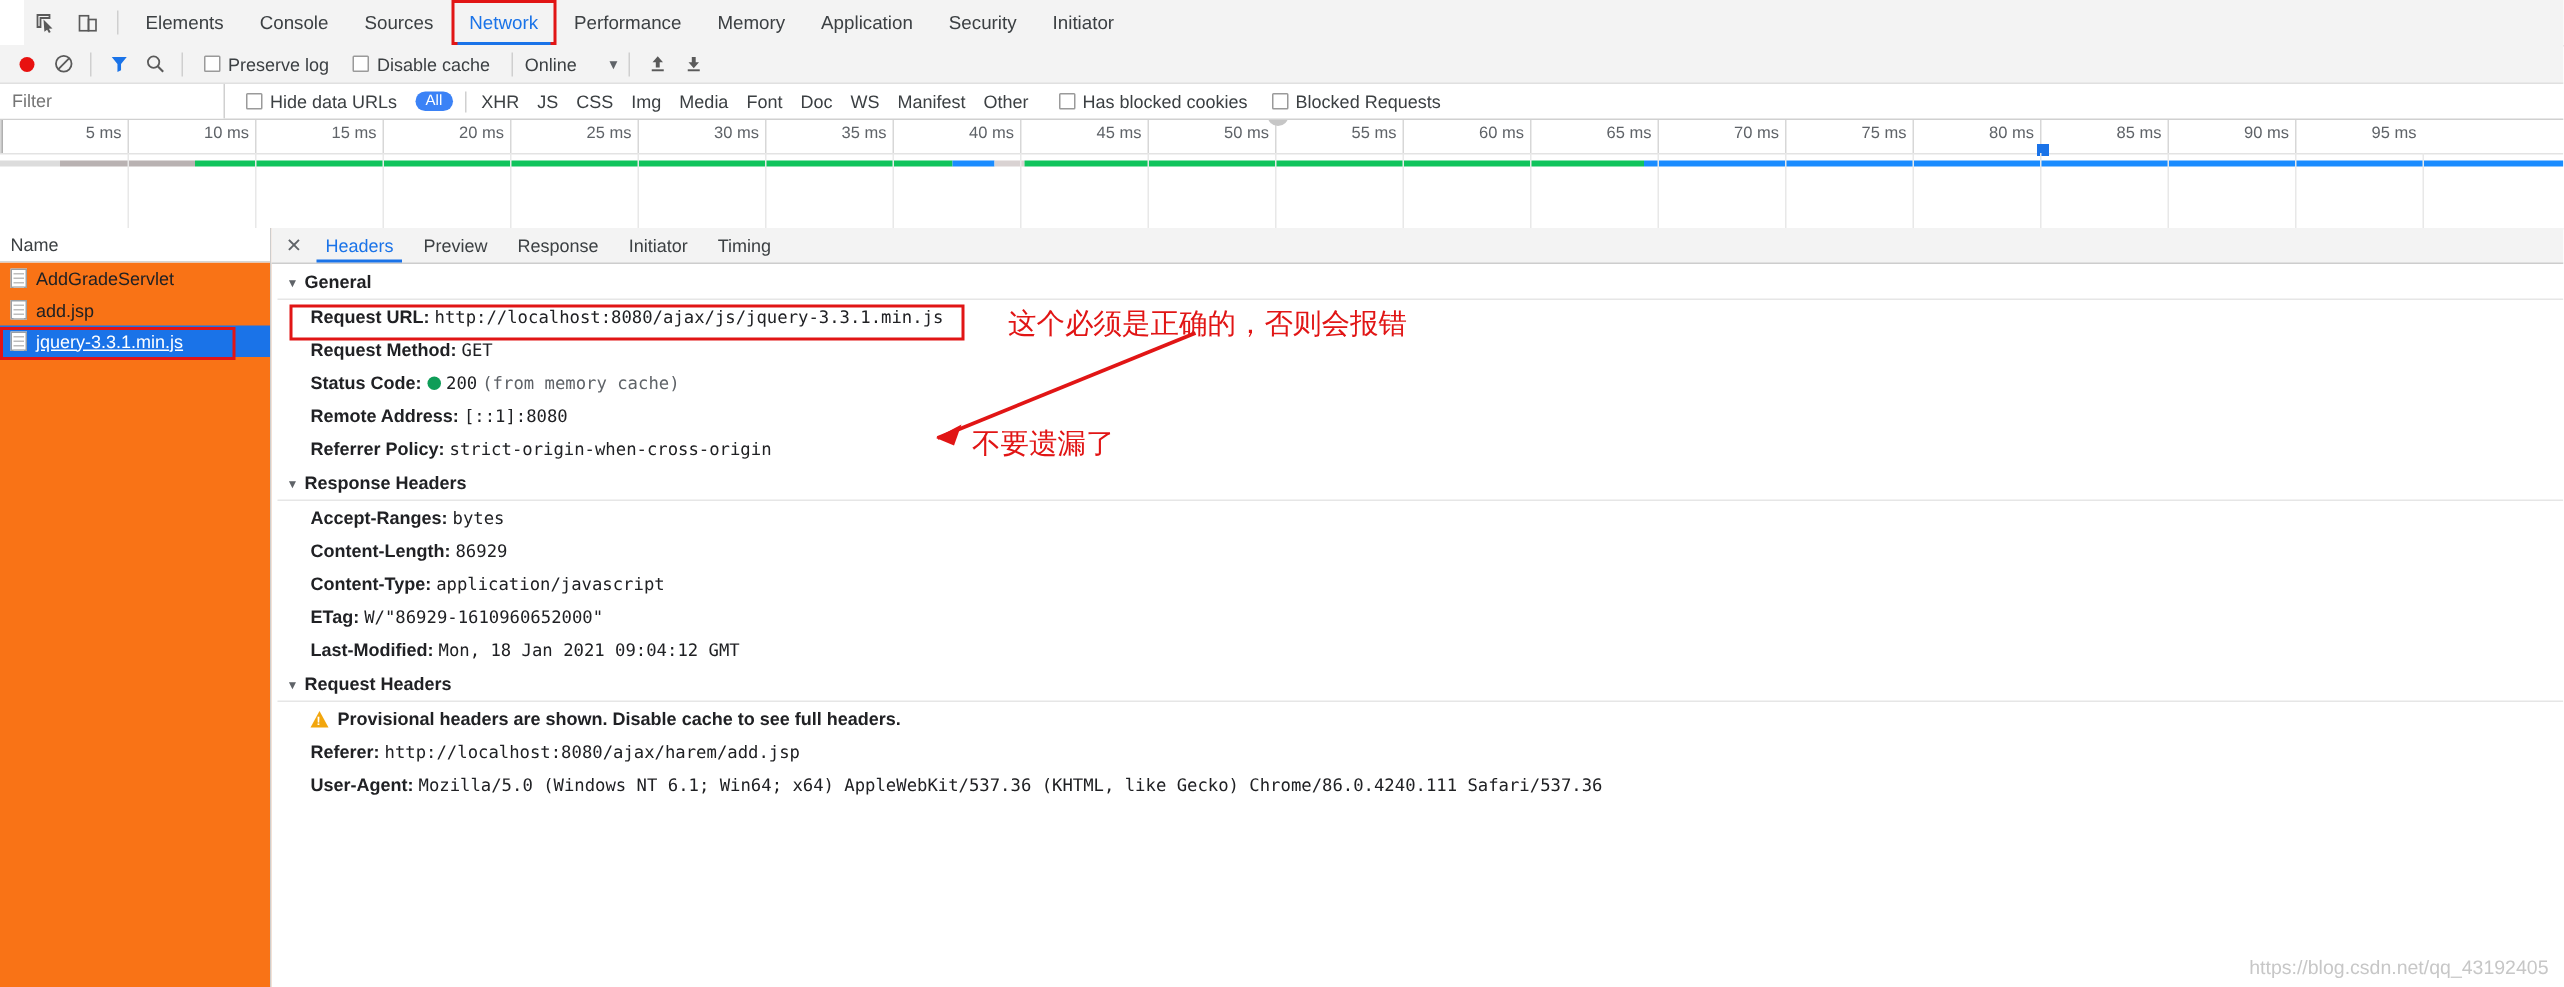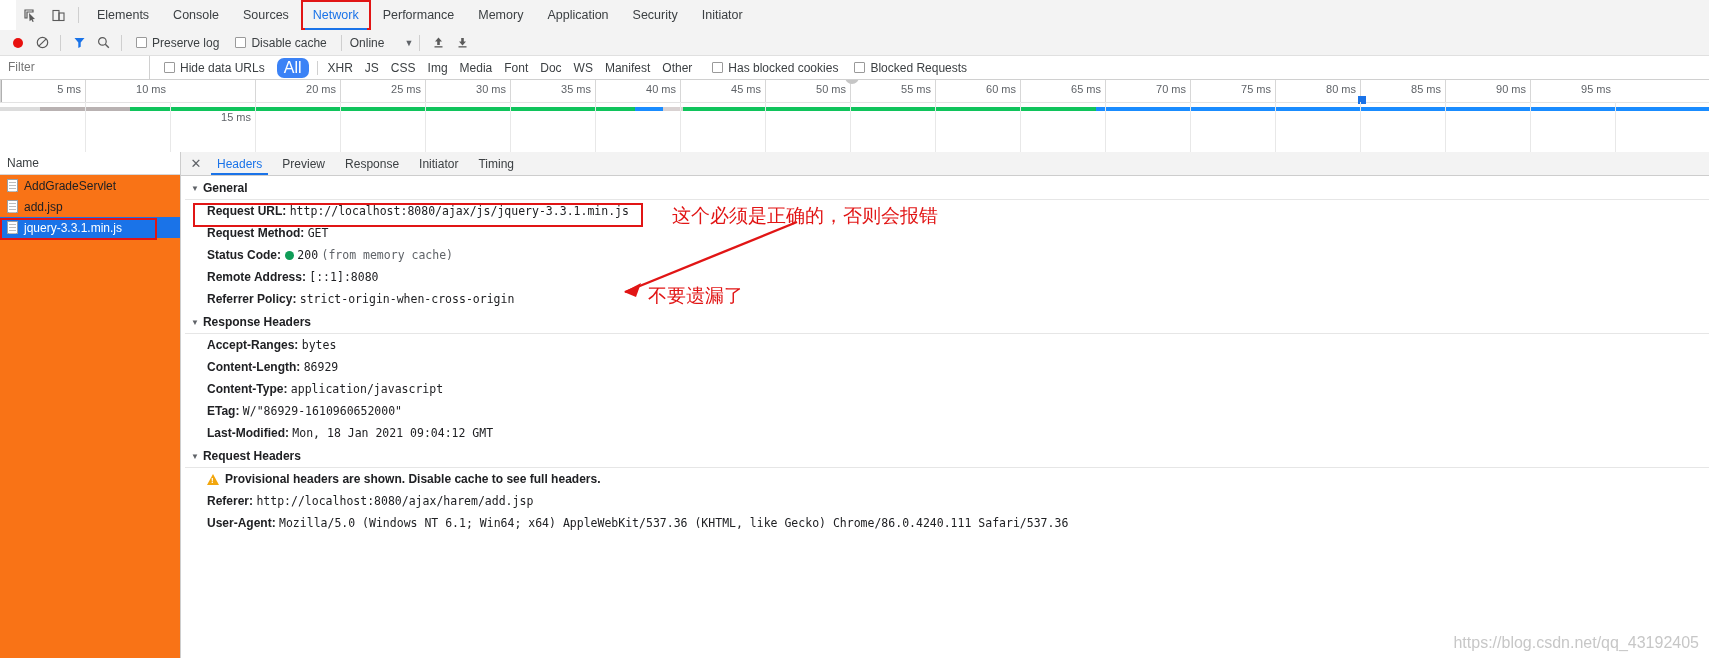--- a/index.html
+++ b/index.html
@@ -56,21 +56,21 @@
     display:flex;align-items:center;box-sizing:border-box;
   }
   #filter-input{
     width:150px;height:23px;line-height:23px;padding-left:8px;
     font-size:12px;color:#9aa0a6;border:none;border-right:1px solid #d0d0d0;
     background:#fff;box-sizing:border-box;outline:none;
     font-family:"Liberation Sans","DejaVu Sans",sans-serif;
   }
   .ftype{font-size:12px;color:#3c4043;padding:0 6px;white-space:nowrap;}
   .ftype.all{
-    background:#3b82f6;color:#fff;border-radius:7px;padding:1px 7px;font-size:16px;margin:0 4px;
+    background:#3b82f6;color:#fff;border-radius:7px;padding:1px 7px;font-size:10px;margin:0 4px;
   }
   .fsep{width:1px;height:14px;background:#d0d0d0;margin:0 4px;}
 
   
   #overview{
     position:absolute;left:0;top:80px;width:1709px;height:72px;
     background:#fff;border-bottom:1px solid #cdcdcd;overflow:hidden;
   }
   #ruler{position:absolute;left:0;top:0;width:1709px;height:22px;border-bottom:1px solid #e3e3e3;}
   .tick{
@@ -98,21 +98,21 @@
     background:#f97316;border-right:1px solid #cdcdcd;box-sizing:border-box;
   }
   #name-header{
     height:22px;line-height:22px;padding-left:7px;font-size:12px;color:#3c4043;
     border-bottom:1px solid #d6d6d6;background:#fff;
   }
   .req-row{
     height:21px;display:flex;align-items:center;gap:6px;padding-left:7px;
     font-size:12px;color:#202124;box-sizing:border-box;position:relative;
   }
-  .req-row.selected{background:#1a73e8;color:#fff;}
+  .req-row.selected{background:#1a73e8;color:#fff;text-decoration:underline;}
   .doc-icon{
     width:11px;height:13px;background:#fff;border:1px solid #9aa0a6;
     display:inline-block;position:relative;flex:none;box-sizing:border-box;
   }
   .doc-icon:before{
     content:"";position:absolute;left:1px;right:1px;top:2px;height:1px;
     background:#bdbdbd;box-shadow:0 3px 0 #bdbdbd,0 6px 0 #bdbdbd,0 9px 0 #bdbdbd;
   }
 
   
@@ -163,21 +163,21 @@
   }
 
   
   .redbox{position:absolute;border:2px solid #e11515;box-sizing:border-box;pointer-events:none;}
   .cn-note{
     position:absolute;color:#e11515;font-size:19px;white-space:nowrap;
     font-family:"DejaVu Sans","Liberation Sans",sans-serif;
   }
   #arrow-svg{position:absolute;left:0;top:0;width:1709px;height:658px;pointer-events:none;}
   #watermark{
-    position:absolute;right:10px;bottom:6px;font-size:16px;color:#c7c7c7;
+    position:absolute;right:10px;bottom:6px;font-size:13px;color:#c7c7c7;
   }
 </style>
 </head>
 <body>
 
 <div id="tabbar">
   <div class="tb-icon">
     <svg width="13" height="13" viewBox="0 0 13 13">
       <path d="M1 1 h8 v2 h-6 v6 h-2z" fill="none" stroke="#5a5a5a" stroke-width="1.2"></path>
       <path d="M5 4 L11 10 L8.6 10.2 L9.8 12.4 L8.6 13 L7.4 10.8 L5.6 12.2z" fill="#5a5a5a"></path>
@@ -302,21 +302,21 @@
 
 <div id="overview">
   <div id="overview-left-edge"></div>
   <div id="ruler">
       <div class="tick" style="left: 0px; width: 85px;">
         <span>5 ms</span>
       </div>
       <div class="tick" style="left: 85px; width: 85px;">
         <span>10 ms</span>
       </div>
-      <div class="tick" style="left: 170px; width: 85px; margin-top: 28px;">
+      <div class="tick" style="left: 170px; width: 85px;">
         <span>15 ms</span>
       </div>
       <div class="tick" style="left: 255px; width: 85px;">
         <span>20 ms</span>
       </div>
       <div class="tick" style="left: 340px; width: 85px;">
         <span>25 ms</span>
       </div>
       <div class="tick" style="left: 425px; width: 85px;">
         <span>30 ms</span>

